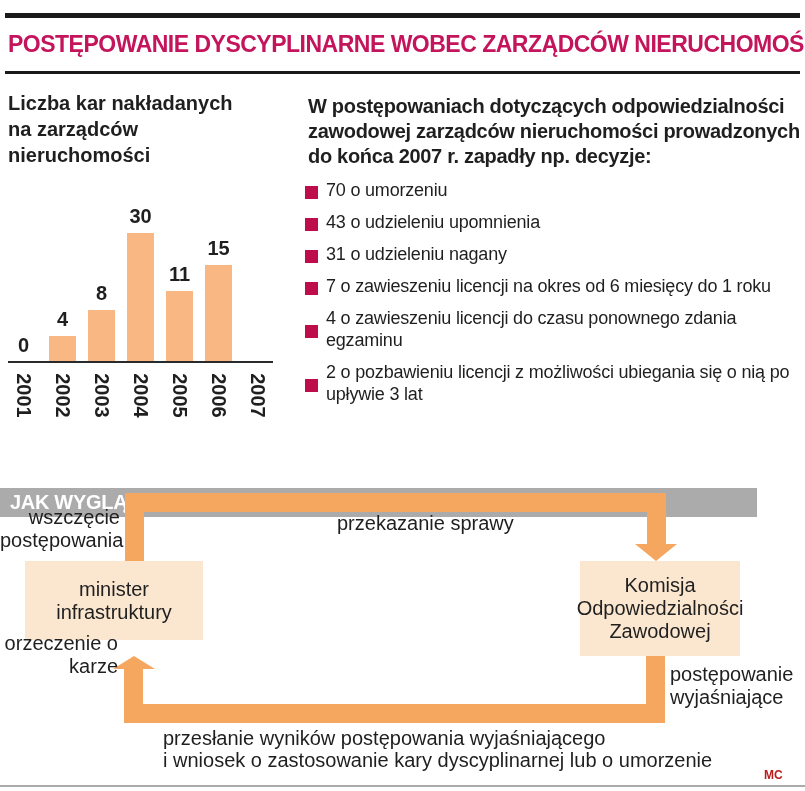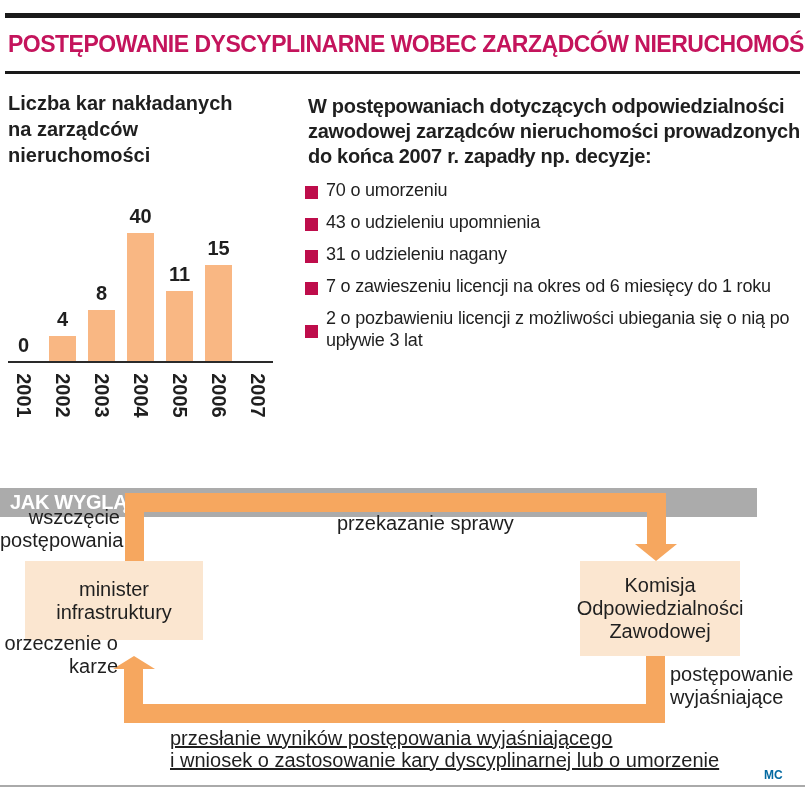--- a/index.html
+++ b/index.html
@@ -59,23 +59,23 @@
   .node-box{background:var(--boxfill);display:flex;align-items:center;justify-content:center;
             text-align:center;font-size:20px;line-height:23px;}
   .node-minister{left:25px;top:561px;width:178px;height:79px;}
   .node-komisja{left:580px;top:561px;width:160px;height:95px;padding:0 8px;box-sizing:border-box;}
 
   .diag-label{font-size:20px;line-height:23px;}
   .lbl-start{left:0;top:506px;width:120px;text-align:right;}
   .lbl-transfer{left:337px;top:512px;white-space:nowrap;}
   .lbl-verdict{left:0;top:632px;width:118px;text-align:right;}
   .lbl-explanatory{left:670px;top:663px;width:135px;}
-  .lbl-result{left:170px;top:727px;line-height:22px;text-decoration:underline;}
+  .lbl-result{left:163px;top:727px;line-height:22px;}
 
-  .credit{left:764px;top:768px;font-size:12px;font-weight:bold;color:#0369a1;}
+  .credit{left:764px;top:768px;font-size:12px;font-weight:bold;color:#b91c1c;}
   .rule-bottom{left:0;top:785px;width:805px;height:2px;background:#aaa;}
 </style>
 </head>
 <body style="--crimson: #C4145C; --bullet: #BE0D4B; --bar: #F9B783; --pipe: #F6A75F; --boxfill: #FBE6D0; --graybar: #ABABAB; --ink: #1F1F1F;">
 
 <div class="abs rule-thick"></div>
 <div class="abs main-title">POSTĘPOWANIE DYSCYPLINARNE WOBEC ZARZĄDCÓW NIERUCHOMOŚCI</div>
 <div class="abs rule-thin"></div>
 
 <div class="abs chart-title">Liczba kar nakładanych na zarządców nieruchomości</div>
@@ -86,21 +86,21 @@
     <div class="chart-col">
       <div class="bar" style="height: 26px;"></div>
       <div class="bar-value" style="bottom: 31px;">4</div>
     </div>
     <div class="chart-col">
       <div class="bar" style="height: 52px;"></div>
       <div class="bar-value" style="bottom: 57px;">8</div>
     </div>
     <div class="chart-col">
       <div class="bar" style="height: 129px;"></div>
-      <div class="bar-value" style="bottom: 134px;">40</div>
+      <div class="bar-value" style="bottom: 134px;">30</div>
     </div>
     <div class="chart-col">
       <div class="bar" style="height: 71px;"></div>
       <div class="bar-value" style="bottom: 76px;">11</div>
     </div>
     <div class="chart-col">
       <div class="bar" style="height: 97px;"></div>
       <div class="bar-value" style="bottom: 102px;">15</div>
     </div>
   </div>
@@ -143,20 +143,24 @@
       <div class="bullet-item">
         <span class="bullet-square"></span>
         <span class="bullet-text">31 o udzieleniu nagany</span>
       </div>
       <div class="bullet-item">
         <span class="bullet-square"></span>
         <span class="bullet-text">7 o zawieszeniu licencji na okres od 6 miesięcy do 1 roku</span>
       </div>
       <div class="bullet-item">
         <span class="bullet-square"></span>
+        <span class="bullet-text">4 o zawieszeniu licencji do czasu ponownego zdania egzaminu</span>
+      </div>
+      <div class="bullet-item">
+        <span class="bullet-square"></span>
         <span class="bullet-text">2 o pozbawieniu licencji z możliwości ubiegania się o nią po upływie 3 lat</span>
       </div>
     </div>
 </div>
 
 <div class="abs section-bar">
   <span class="section-bar-text">JAK WYGLĄDA PROCEDURA</span>
 </div>
 
 <div class="abs pipe pipe-top-h"></div>

